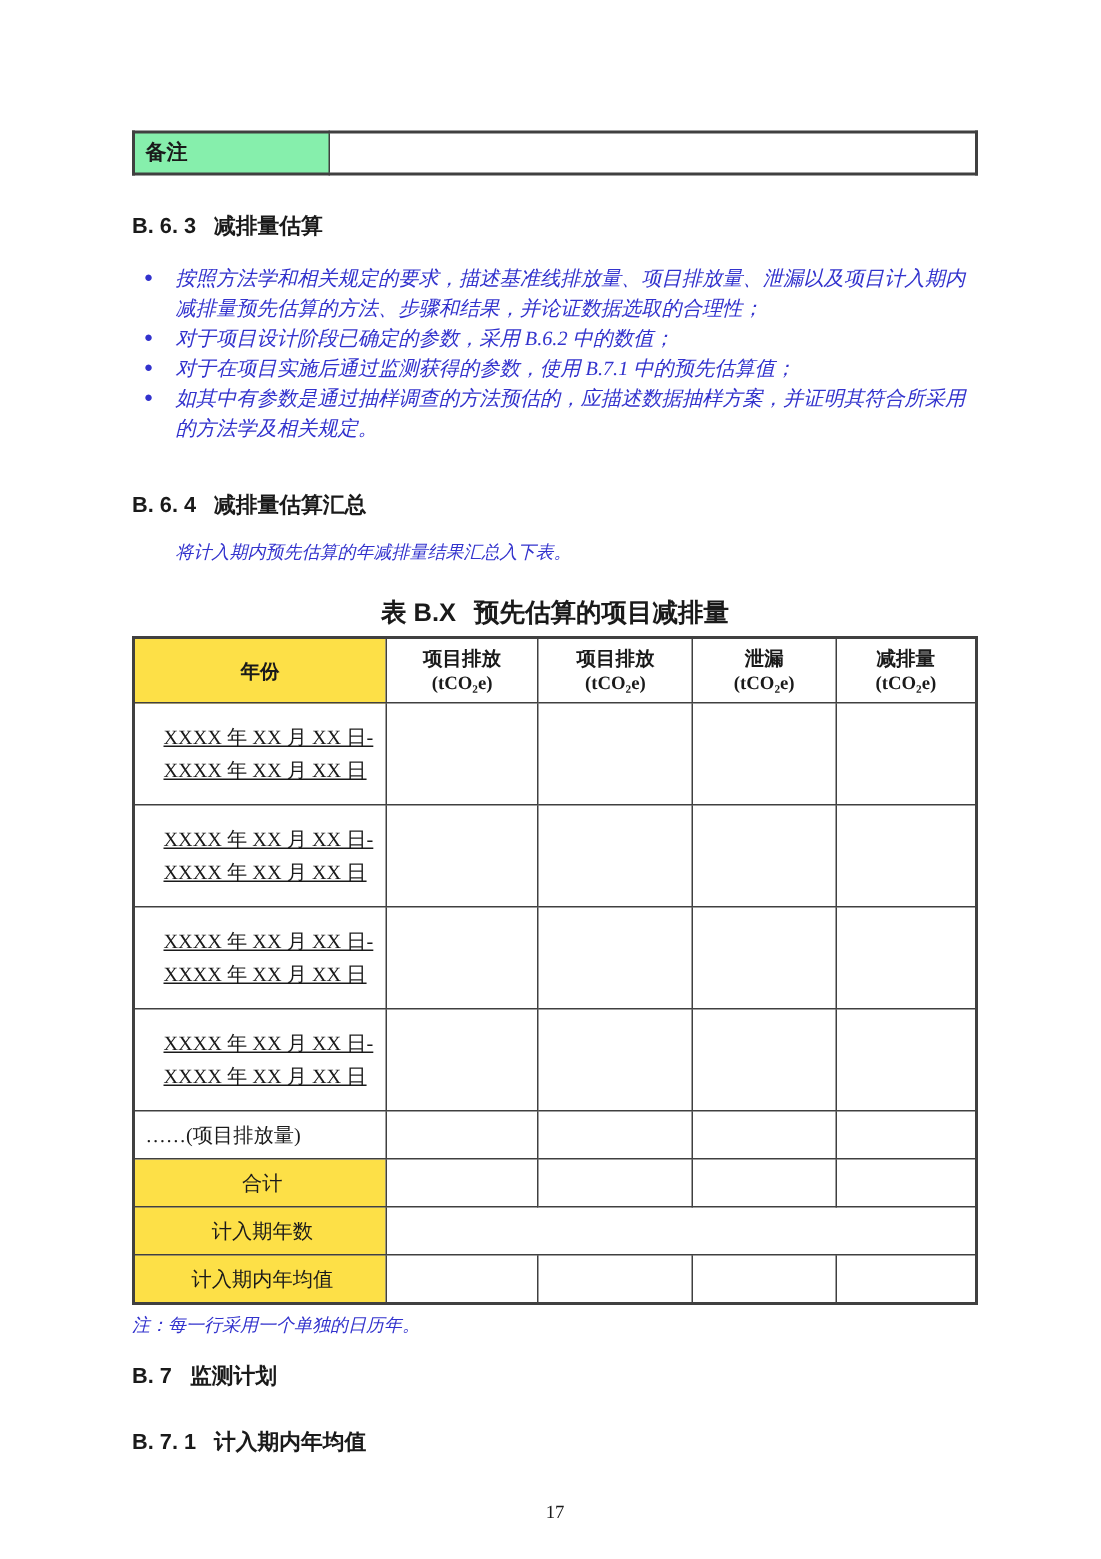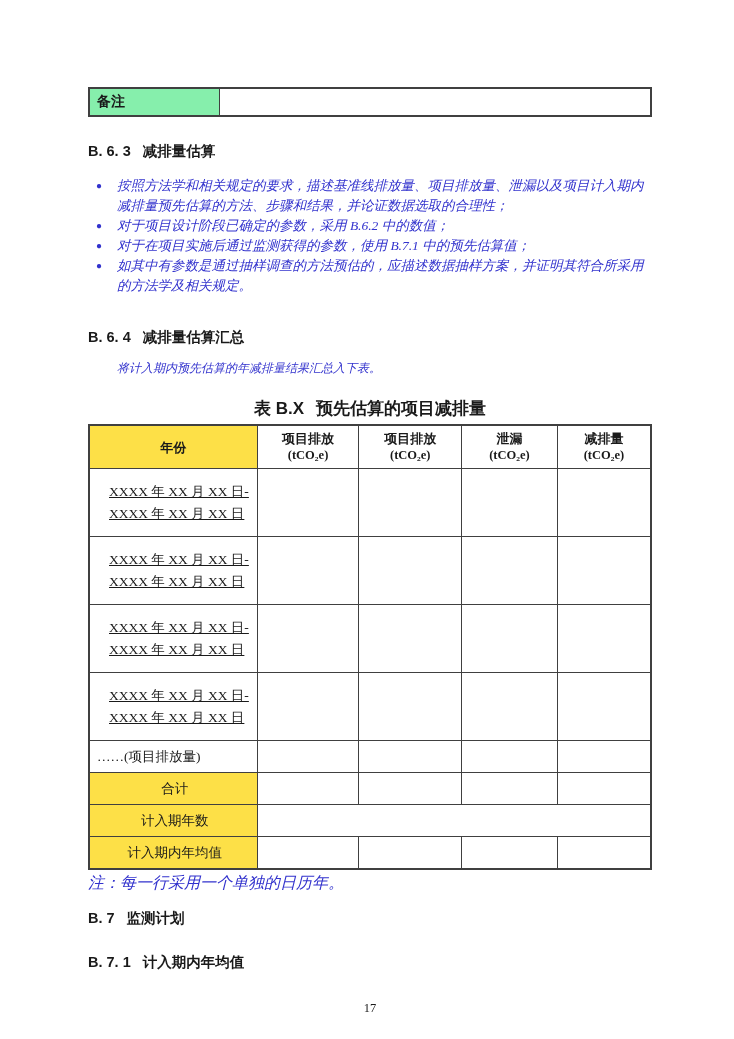--- a/index.html
+++ b/index.html
@@ -66,21 +66,21 @@
   .main-table .gray{background:#fde047;text-align:center;}
   .main-table td{font-size:13.5px;padding:0;}
   .date-row td{height:59px;}
   .date-row .label-cell{padding:4px 4px 4px 19px;line-height:22px;vertical-align:middle;text-decoration:underline;}
   .small-row td{height:31px;}
   .small-row .label-cell{padding:0 4px 0 7px;}
 
   
   .note{
     margin-top:4px;color:#3232CD;font-style:italic;
-    font-size:16px;line-height:18px;
+    font-size:12px;line-height:18px;
   }
 
   
   .page-number{
     margin-top:28px;text-align:center;font-size:12.5px;line-height:16px;
   }
 </style>
 </head>
 <body>
 

